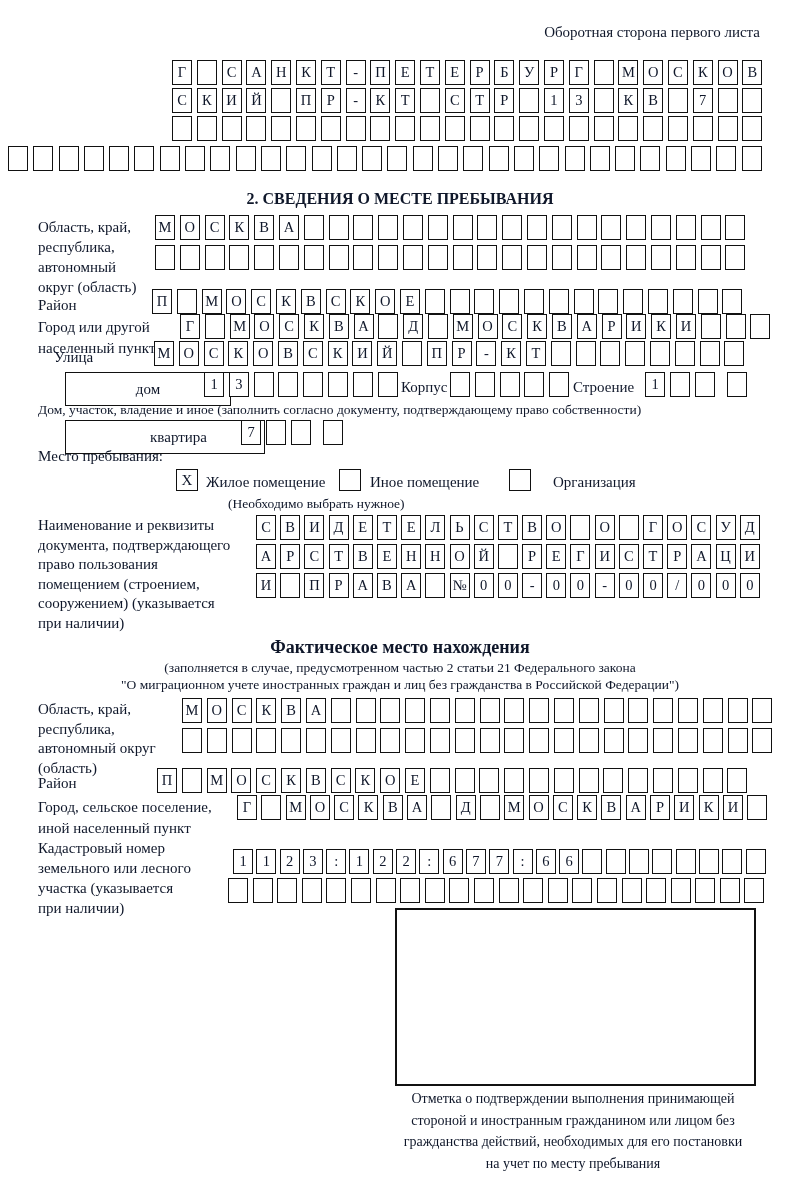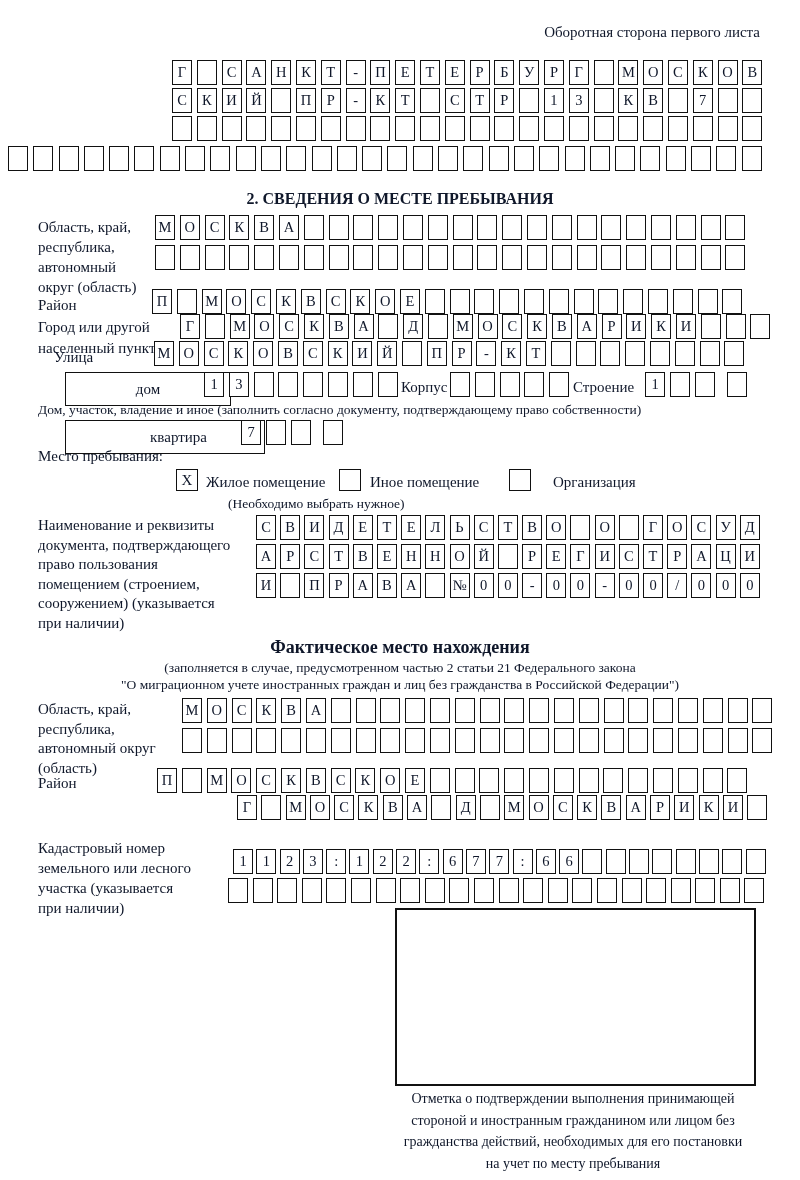--- a/index.html
+++ b/index.html
@@ -495,20 +495,24 @@
       <span class="cell"></span>
       <span class="cell"></span>
       <span class="cell"></span>
       <span class="cell"></span>
       <span class="cell"></span>
       <span class="cell"></span>
       <span class="cell"></span>
       <span class="cell"></span>
     </div>
 
+  <div class="abs label mlines" style="left:38px;top:797px;line-height:21px;">
+      <div>Город, сельское поселение,</div>
+      <div>иной населенный пункт</div>
+    </div>
   <div class="cellrow" style="left:237px;top:795px;gap:4.3px;">
       <span class="cell">Г</span>
       <span class="cell"></span>
       <span class="cell">М</span>
       <span class="cell">О</span>
       <span class="cell">С</span>
       <span class="cell">К</span>
       <span class="cell">В</span>
       <span class="cell">А</span>
       <span class="cell"></span>

